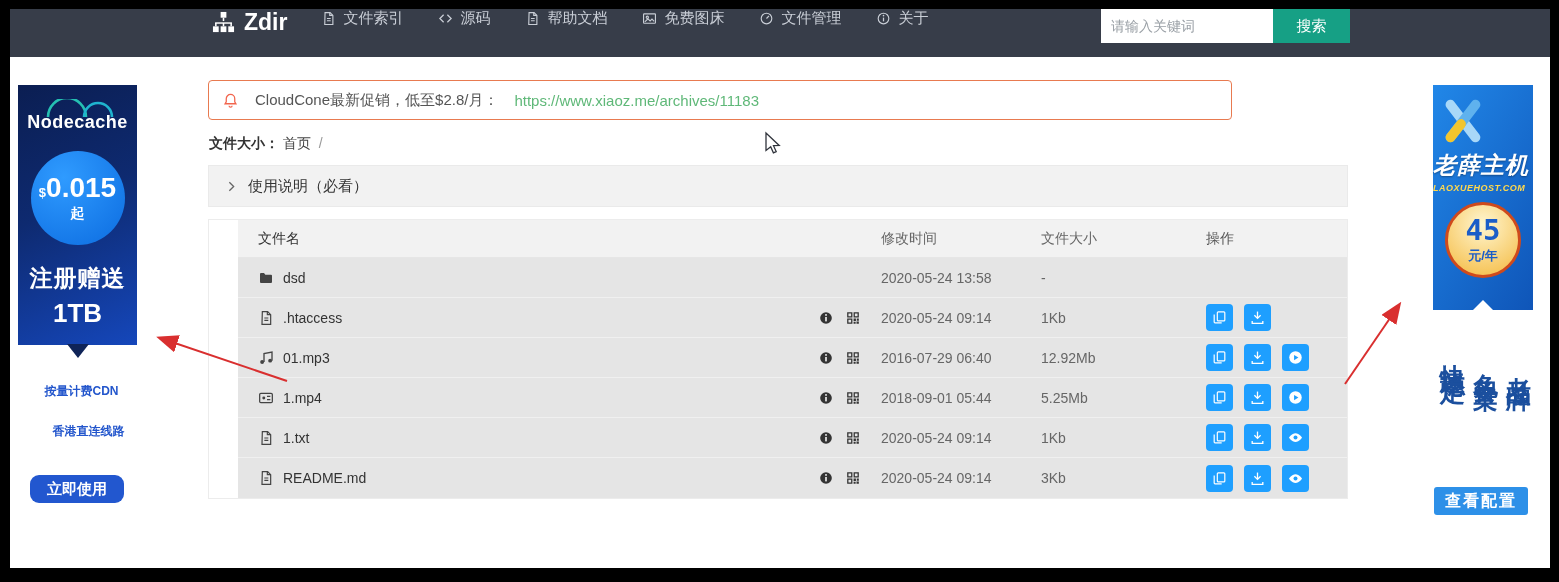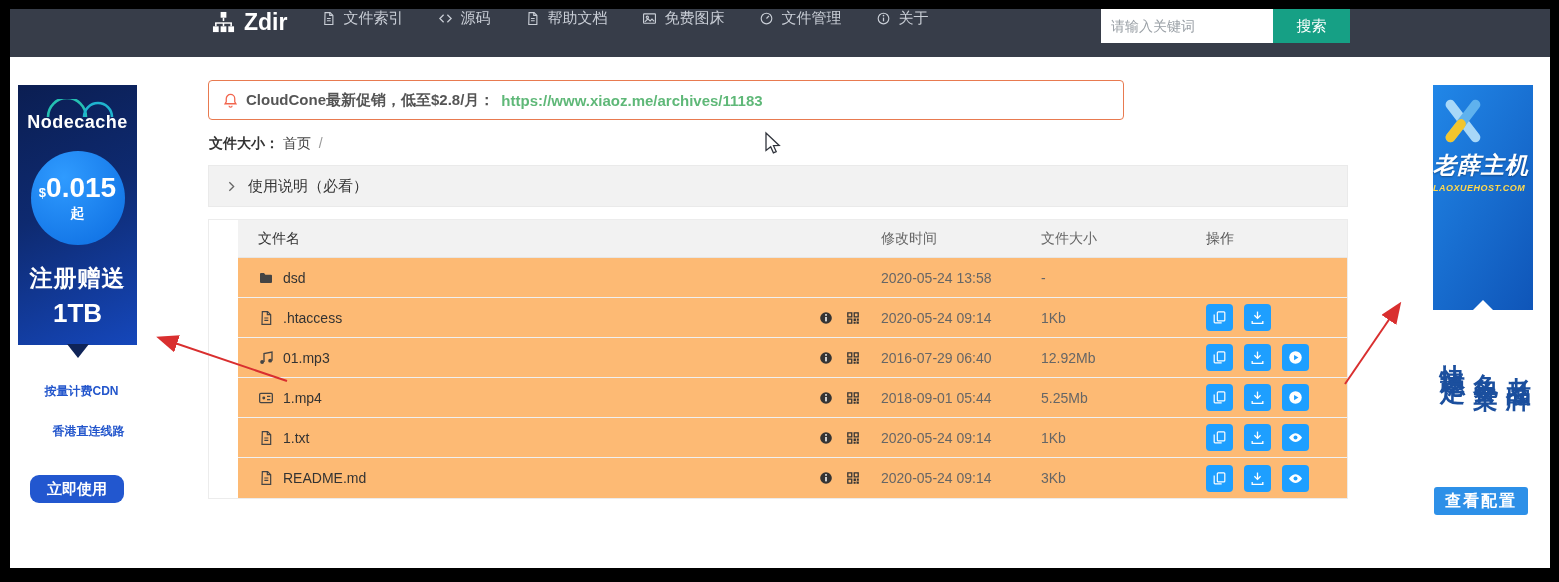--- a/index.html
+++ b/index.html
@@ -13,35 +13,35 @@
   .brand svg { width:23px; height:23px; color:#fff; }
   .nav { display:flex; gap:35px; margin-left:34px; }
   .nav-item { display:flex; align-items:center; gap:7px; color:#c9ced6; font-size:15px; cursor:pointer; white-space:nowrap; }
   .nav-item svg { width:15px; height:15px; color:#c9ced6; }
   .searchbox { margin-left:auto; margin-right:200px; display:flex; height:34px; }
   .searchbox input { width:172px; border:0; padding:0 10px; font-size:14px; color:#333; outline:none; background:#fff; }
   .searchbox input::placeholder { color:#9aa0a6; }
   .searchbox button { width:77px; background:#16a085; color:#fff; border:0; font-size:15px; cursor:pointer; }
 
   
-  .notice { position:absolute; left:198px; top:71px; width:916px; height:40px; border:1px solid #e87a50; border-radius:4px;
-    display:flex; align-items:center; padding-left:13px; gap:7px; font-size:15px; color:#555; background:#fff;font-weight:bold; }
+  .notice { position:absolute; left:198px; top:71px; width:1024px; height:40px; border:1px solid #e87a50; border-radius:4px;
+    display:flex; align-items:center; padding-left:13px; gap:16px; font-size:15px; color:#555; background:#fff; }
   .notice svg { width:17px; height:17px; color:#f2654d; flex:none; }
   .notice a { color:#5fb878; text-decoration:none; cursor:pointer; }
   .breadcrumb { position:absolute; left:199px; top:126px; font-size:14px; color:#333; }
   .breadcrumb .bc-label { font-weight:bold; }
   .breadcrumb .bc-home { color:#444; cursor:pointer; }
   .breadcrumb .bc-sep { color:#999; margin-left:4px; }
   .usage { position:absolute; left:198px; top:156px; width:1140px; height:42px; background:#f2f2f2; border:1px solid #eaeaea;
     display:flex; align-items:center; padding-left:16px; gap:10px; font-size:15px; color:#333; cursor:pointer; }
   .usage svg { width:13px; height:13px; color:#666; }
 
   
   .filetable { position:absolute; left:198px; top:210px; width:1140px; border:1px solid #ececec; font-size:14px; background:#fff;padding-left:29px; }
-  .trow { display:flex; align-items:center; height:40px; border-bottom:1px solid #f0f0f0; background:#fdba74; }
+  .trow { display:flex; align-items:center; height:40px; border-bottom:1px solid #f0f0f0; background:#e5e5e5; }
   .trow:last-child { border-bottom:0; }
   .thead { background:#f2f2f2; height:38px; color:#555; border-bottom:1px solid #e6e6e6; }
   .c-name { flex:1 1 auto; min-width:0; padding-left:20px; display:flex; align-items:center; gap:9px; color:#333; }
   .c-name svg { width:16px; height:16px; color:#444; flex:none; }
   .c-meta { width:62px; display:flex; gap:13px; align-items:center; flex:none; }
   .c-meta svg { width:14px; height:14px; color:#333; cursor:pointer; }
   .c-time { width:160px; color:#666; flex:none; }
   .c-size { width:165px; color:#666; flex:none; }
   .c-ops  { width:141px; display:flex; gap:11px; align-items:center; flex:none; }
   .opbtn { width:27px; height:27px; border-radius:4px; background:#1e9fff; border:0; display:flex; align-items:center;
@@ -494,20 +494,24 @@
   <div class="ad-right">
     <svg class="lx-logo" width="58" height="52" viewBox="0 0 60 52">
       <g stroke-linecap="round" fill="none">
         <path d="M18 8 L44 42" stroke="#a8d8f8" stroke-width="10"></path>
         <path d="M44 8 L18 42" stroke="#5fb2ee" stroke-width="10"></path>
         <path d="M18 42 L29 28" stroke="#f2c52e" stroke-width="10"></path>
       </g>
     </svg>
     <div class="lx-name">老薛主机</div>
     <div class="lx-domain">LAOXUEHOST.COM</div>
+    <div class="lx-circle">
+      <div class="lx-price">45</div>
+      <div class="lx-unit">元/年</div>
+    </div>
   </div>
   <div class="ad-right-features">
     <div class="vfeat">快速稳定</div>
     <div class="vfeat vf2">免备案</div>
     <div class="vfeat vf3">老品牌</div>
   </div>
   <button class="ad-right-btn">查看配置</button>
 
   <svg class="overlay">
     <defs>

